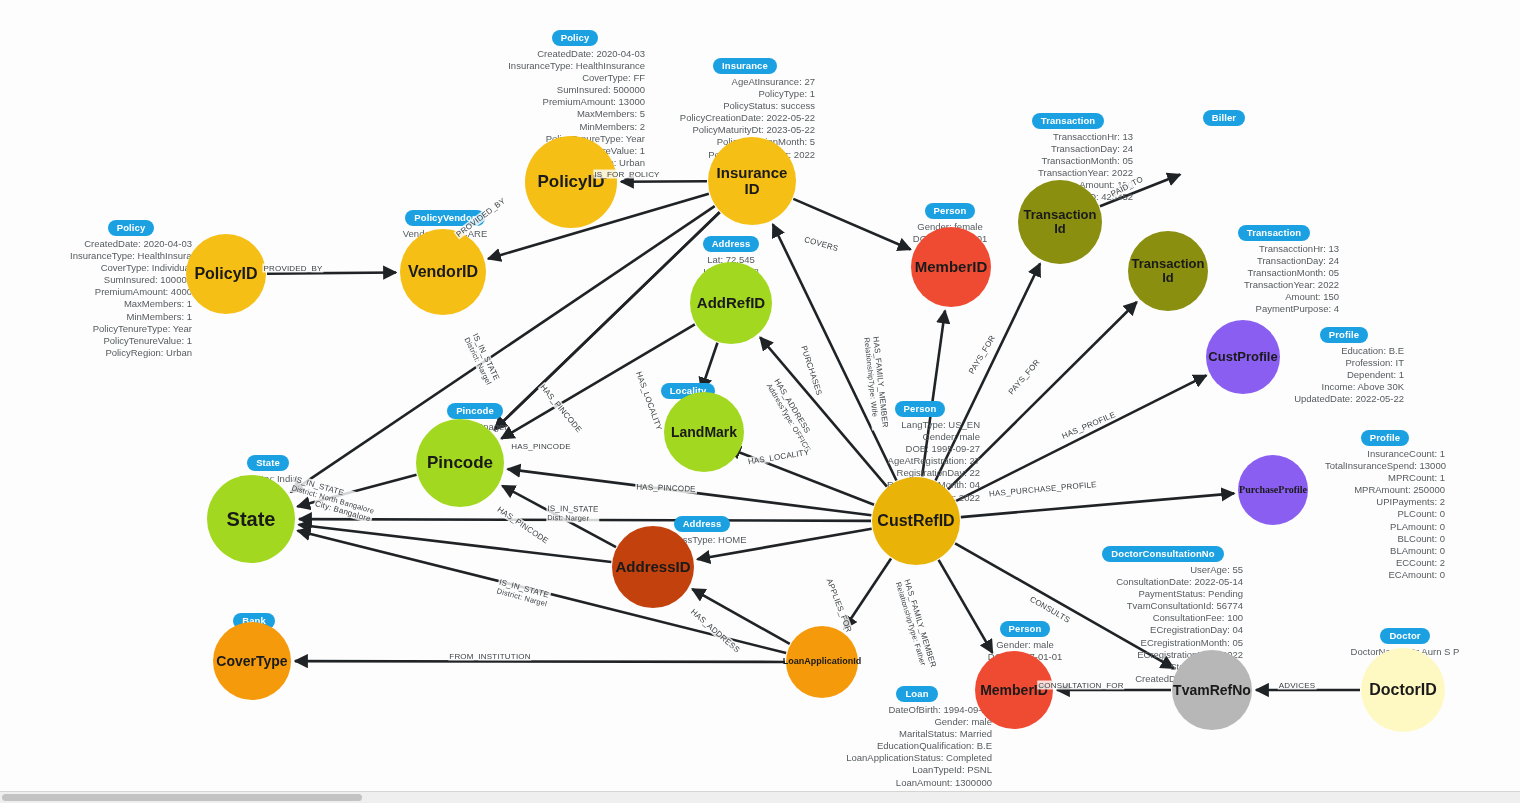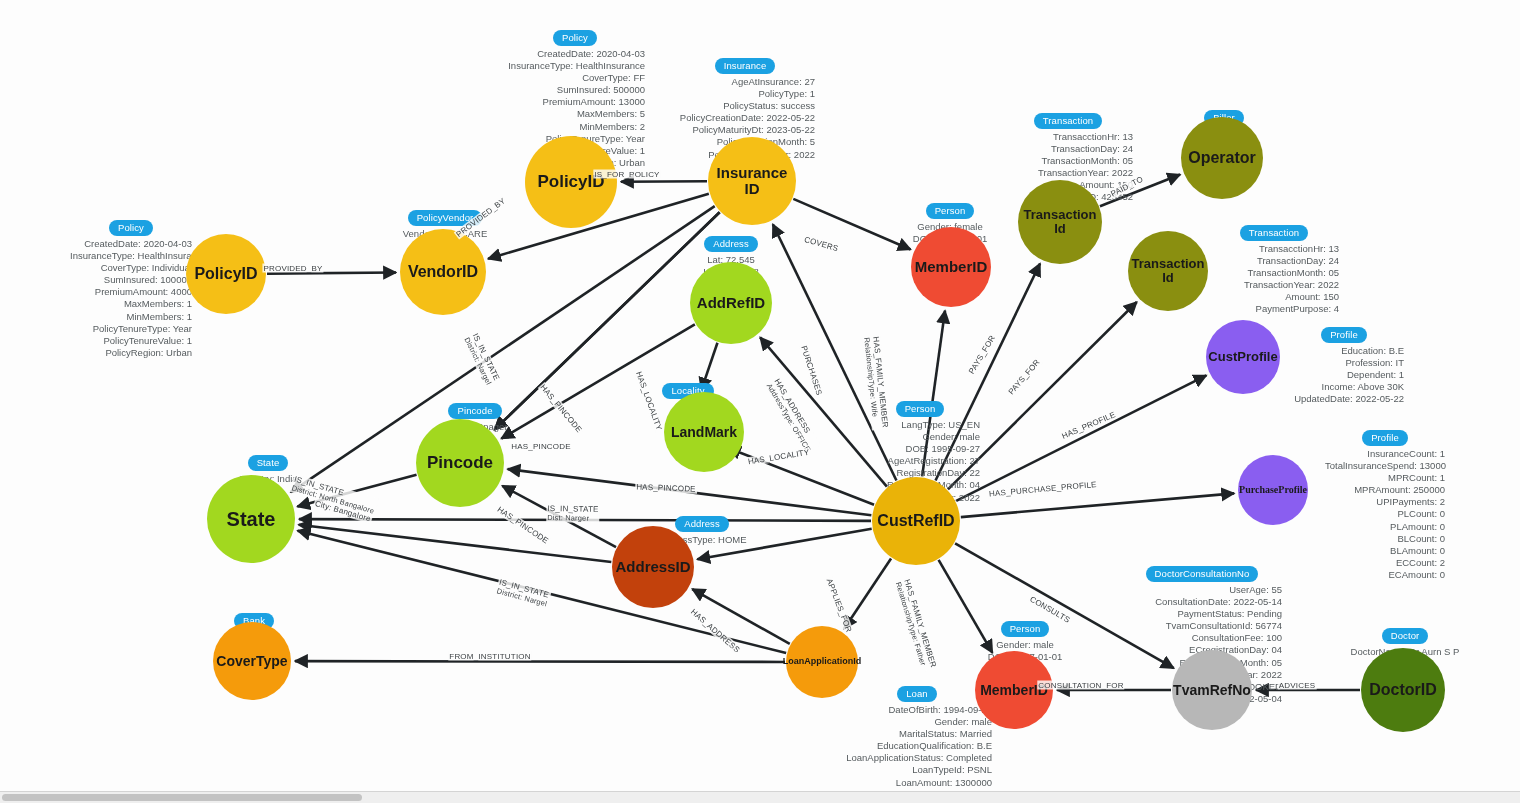--- a/index.html
+++ b/index.html
@@ -47,21 +47,21 @@
     font-size: 9.5px;
     line-height: 1.28;
     white-space: nowrap;
   }
   .propbox.ctr { text-align: center; }
   .prop-tag {
     display: inline-block;
     background: #1ba1e2;
     color: #ffffff;
     font-size: 9.5px;
-    font-weight: normal;
+    font-weight: bold;
     padding: 1.5px 9px 2px 9px;
     border-radius: 9px;
     margin-bottom: 2px;
     letter-spacing: .1px;
   }
   .prop-line { display: block; }
   .edge-label {
     position: absolute;
     font-size: 8px;
     color: #3a3f42;
@@ -245,21 +245,21 @@
         <span class="prop-line">RegistrationYear: 2022</span>
       </div>
       <div class="propbox ctr" style="left: 233px; top: 455px; width: 70px;">
         <div style="text-align: center;"><span class="prop-tag">State</span></div>
         <span class="prop-line">Country: India</span>
       </div>
       <div class="propbox ctr" style="left: 656px; top: 516px; width: 92px;">
         <div style="text-align: center;"><span class="prop-tag">Address</span></div>
         <span class="prop-line">AddressType: HOME</span>
       </div>
-      <div class="propbox" style="left: 1122px; top: 546px; width: 160px; margin-top: 20px;">
+      <div class="propbox" style="left: 1083px; top: 546px; width: 160px;">
         <div style="text-align: center;"><span class="prop-tag">DoctorConsultationNo</span></div>
         <span class="prop-line">UserAge: 55</span>
         <span class="prop-line">ConsultationDate: 2022-05-14</span>
         <span class="prop-line">PaymentStatus: Pending</span>
         <span class="prop-line">TvamConsultationId: 56774</span>
         <span class="prop-line">ConsultationFee: 100</span>
         <span class="prop-line">ECregistrationDay: 04</span>
         <span class="prop-line">ECregistrationMonth: 05</span>
         <span class="prop-line">ECregistrationYear: 2022</span>
         <span class="prop-line">Status: BOOKED</span>
@@ -304,23 +304,20 @@
       </div>
       <div class="node" style="left: 400px; top: 229px; width: 86px; height: 86px; background: rgb(245, 191, 22); font-size: 16px;">
         <span>VendorID</span>
       </div>
       <div class="node" style="left: 911px; top: 227px; width: 80px; height: 80px; background: rgb(239, 75, 51); font-size: 15px;">
         <span>MemberID</span>
       </div>
       <div class="node" style="left: 1018px; top: 180px; width: 84px; height: 84px; background: rgb(138, 143, 16); font-size: 13px;">
         <span>Transaction<br>Id</span>
       </div>
-      <div class="node" style="left: 1181px; top: 117px; width: 82px; height: 82px; background: rgb(138, 143, 16); font-size: 16px;">
-        <span>Operator</span>
-      </div>
       <div class="node" style="left: 1128px; top: 231px; width: 80px; height: 80px; background: rgb(138, 143, 16); font-size: 13px;">
         <span>Transaction<br>Id</span>
       </div>
       <div class="node" style="left: 1206px; top: 320px; width: 74px; height: 74px; background: rgb(138, 94, 240); font-size: 13px;">
         <span>CustProfile</span>
       </div>
       <div class="node" style="left: 664px; top: 392px; width: 80px; height: 80px; background: rgb(162, 216, 31); font-size: 14px;">
         <span>LandMark</span>
       </div>
       <div class="node" style="left: 416px; top: 419px; width: 88px; height: 88px; background: rgb(162, 216, 31); font-size: 17px;">
@@ -343,21 +340,21 @@
       </div>
       <div class="node" style="left: 786px; top: 626px; width: 72px; height: 72px; background: rgb(245, 155, 11); font-size: 9px;">
         <span>LoanApplicationId</span>
       </div>
       <div class="node" style="left: 975px; top: 651px; width: 78px; height: 78px; background: rgb(239, 75, 51); font-size: 14px;">
         <span>MemberID</span>
       </div>
       <div class="node" style="left: 1172px; top: 650px; width: 80px; height: 80px; background: rgb(183, 183, 183); font-size: 14px;">
         <span>TvamRefNo</span>
       </div>
-      <div class="node" style="left: 1361px; top: 648px; width: 84px; height: 84px; background: #4d7c0f; font-size: 16px;">
+      <div class="node" style="left: 1361px; top: 648px; width: 84px; height: 84px; background: #fef9c3; font-size: 16px;">
         <span>DoctorID</span>
       </div>
     </div>
   <div id="label-layer" style="position:absolute;left:0;top:0;width:1520px;height:605px;">
       <div class="edge-label" style="left: 627px; top: 174px; transform: translate(-50%, -50%) rotate(0deg);"><span>IS_FOR_POLICY</span></div>
       <div class="edge-label" style="left: 487px; top: 236px; transform: translate(-50%, -50%) rotate(-37deg);"><span>PROVIDED_BY</span></div>
       <div class="edge-label" style="left: 293px; top: 268px; transform: translate(-50%, -50%) rotate(0deg);"><span>PROVIDED_BY</span></div>
       <div class="edge-label" style="left: 822px; top: 239px; transform: translate(-50%, -50%) rotate(16deg);"><span>COVERS</span></div>
       <div class="edge-label" style="left: 1129px; top: 195px; transform: translate(-50%, -50%) rotate(-27deg);"><span>PAID_TO</span></div>
       <div class="edge-label" style="left: 497px; top: 335px; transform: translate(-50%, -50%) rotate(64deg);"><span>IS_IN_STATE</span><span class="sub">District: Nargel</span></div>

